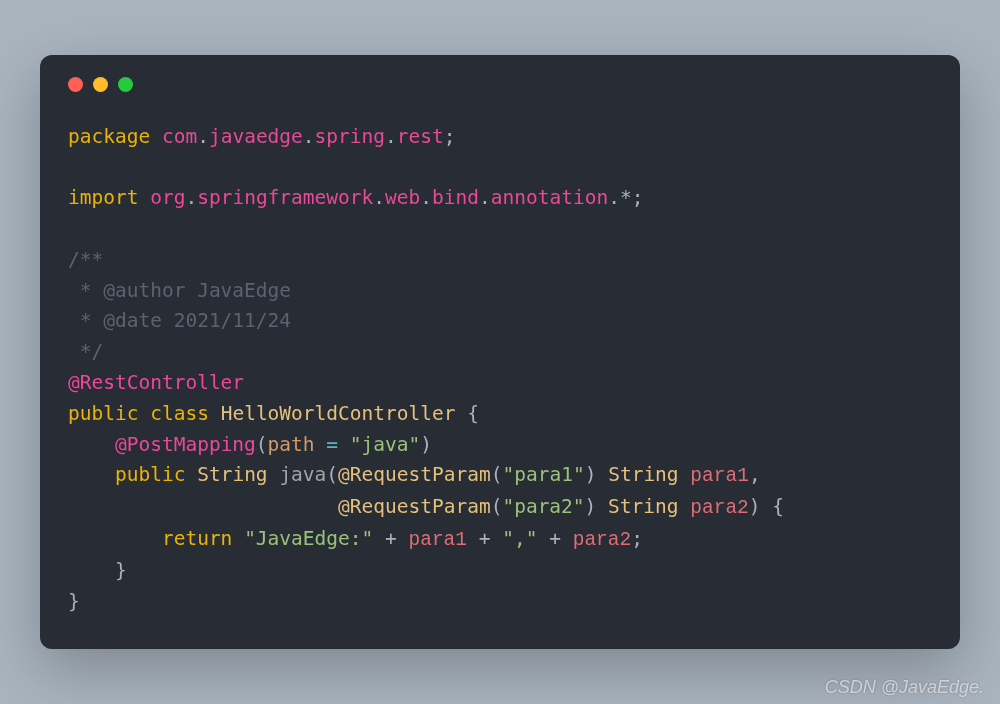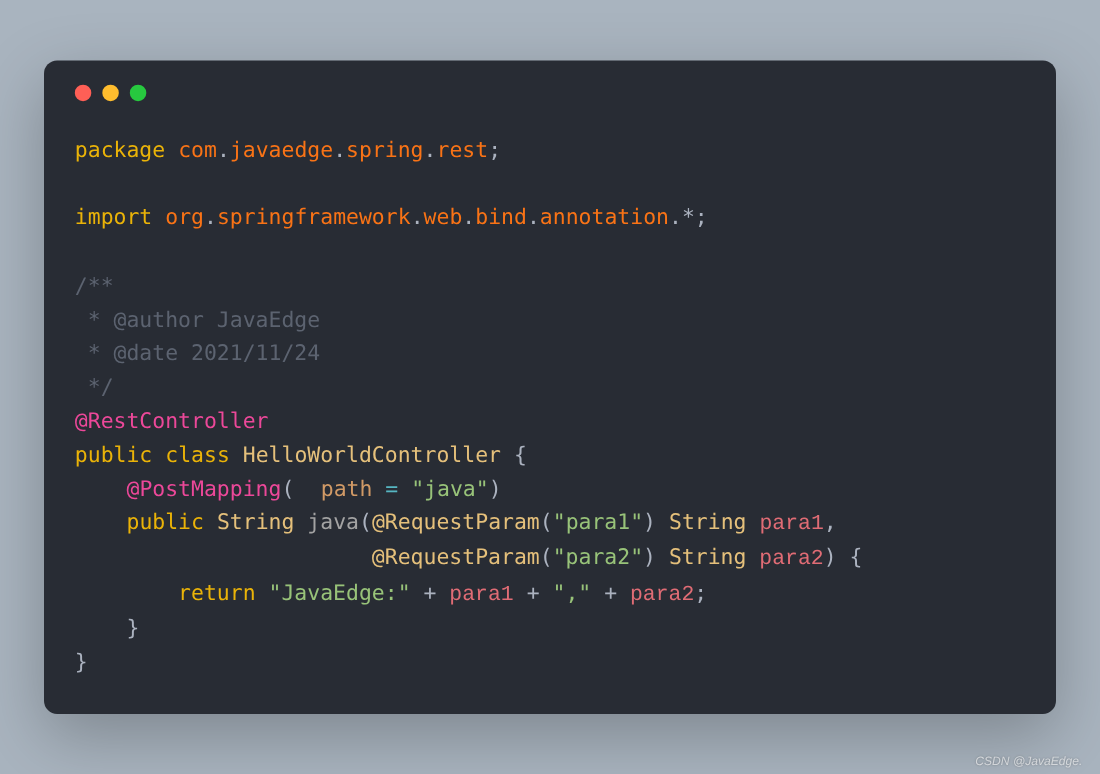--- a/index.html
+++ b/index.html
@@ -33,39 +33,39 @@
     .red { background: #ff5f56; }
     .yellow { background: #ffbd2e; }
     .green { background: #27c93f; }
     .code {
       font-size: 19.5px;
       line-height: 1.58;
       white-space: pre;
       color: #abb2bf;
     }
     .kw { color: #eab308; }
-    .pkg { color: #f97316; margin-top: 28px; }
+    .pkg { color: #ec4899; margin-top: 28px; }
     .dot-sep { color: #abb2bf; }
     .comment { color: #5c6370; font-style: normal; }
     .anno { color: #ec4899; }
     .anno2 { color: #e5c07b; }
     .type { color: #e5c07b; }
     .method { color: #a3a3a3; }
-    .param { color: #d19a66; margin-left: 24px; }
+    .param { color: #d19a66; }
     .string { color: #98c379; }
     .paren { color: #abb2bf; }
     .eq { color: #56b6c2; }
     .brace { color: #abb2bf; }
     .var { color: #e06c75; font-family: Liberation Mono, monospace; }
     .watermark {
       position: absolute;
       right: 16px;
       bottom: 6px;
       color: rgba(255,255,255,0.62);
-      font-size: 11px;
+      font-size: 18px;
       font-family: Arial, sans-serif;
       font-style: italic;
       text-shadow: 0 0 2px rgba(0,0,0,0.3);
     }
   </style>
 </head>
 <body>
 
 <div class="window">
   <div class="titlebar">

